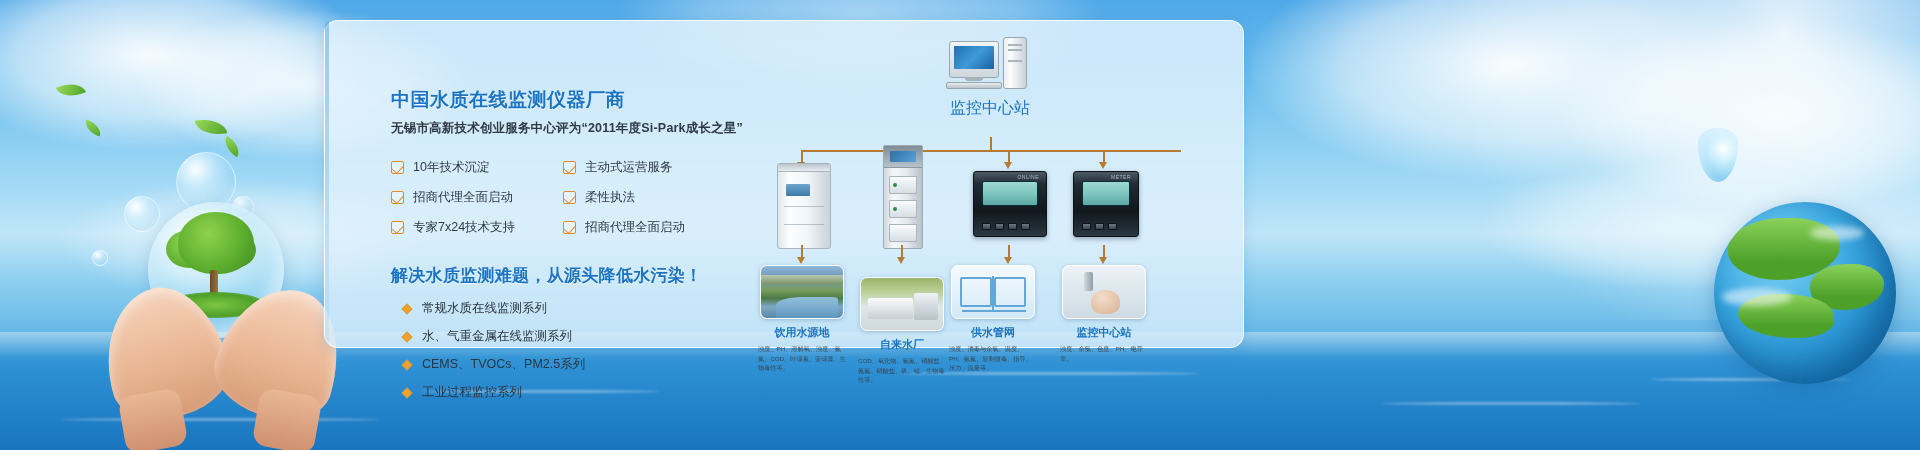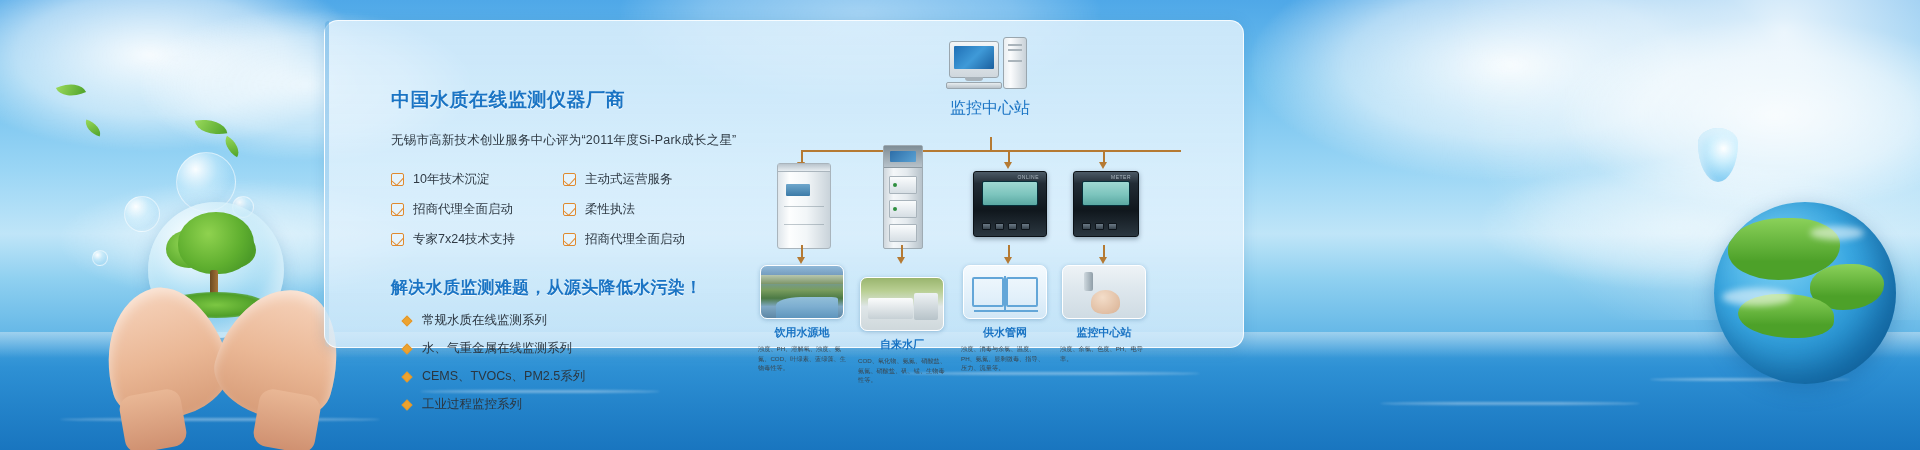--- a/index.html
+++ b/index.html
@@ -135,21 +135,21 @@
   }
 
   
   .left-col { position:absolute; left: 66px; top: 22px; width: 360px; }
   .headline {
     font-size: 19px; font-weight: 700; color: #1a74c4; letter-spacing: .5px;
     text-shadow: 0 1px 0 rgba(255,255,255,.8);
     margin-top: 44px;
   }
   .subline {
-    margin-top: 19px; font-size: 12.5px; font-weight: 400; color: #2f3a44; letter-spacing: .2px;
+    margin-top: 7px; font-size: 12.5px; font-weight: 700; color: #2f3a44; letter-spacing: .2px;
   }
 
   .check-grid {
     margin-top: 22px; display: grid; grid-template-columns: 172px 172px;
     row-gap: 13px; column-gap: 0;
   }
   .check-item { display:flex; align-items:center; gap: 9px; }
   .cbox {
     width: 13px; height: 13px; flex: 0 0 13px; border: 1.6px solid #e08a2e; border-radius: 2px;
     position: relative; background: rgba(255,255,255,.35);
@@ -486,21 +486,21 @@
         <div class="thumb-title">饮用水源地</div>
         <div class="thumb-desc">浊度、PH、溶解氧、浊度、氨氮、COD、叶绿素、蓝绿藻、生物毒性等。</div>
       </div>
 
       <div class="thumb-col" style="left:101px;margin-top:12px;">
         <div class="thumb t2"></div>
         <div class="thumb-title">自来水厂</div>
         <div class="thumb-desc">COD、氧化物、氨氮、硝酸盐、氨氮、硝酸盐、矾、锰、生物毒性等。</div>
       </div>
 
-      <div class="thumb-col" style="left:204px;">
+      <div class="thumb-col" style="left:192px;">
         <div class="thumb t3">
           <div class="pipe" style="left:10px;top:44px;width:64px;height:2px;"></div>
           <div class="pipe" style="left:40px;top:10px;width:2px;height:34px;"></div>
         </div>
         <div class="thumb-title">供水管网</div>
         <div class="thumb-desc">浊度、消毒与余氯、温度、PH、氨氮、显剩微毒、指导、压力、流量等。</div>
       </div>
 
       <div class="thumb-col" style="left:303px;">
         <div class="thumb t4"></div>

